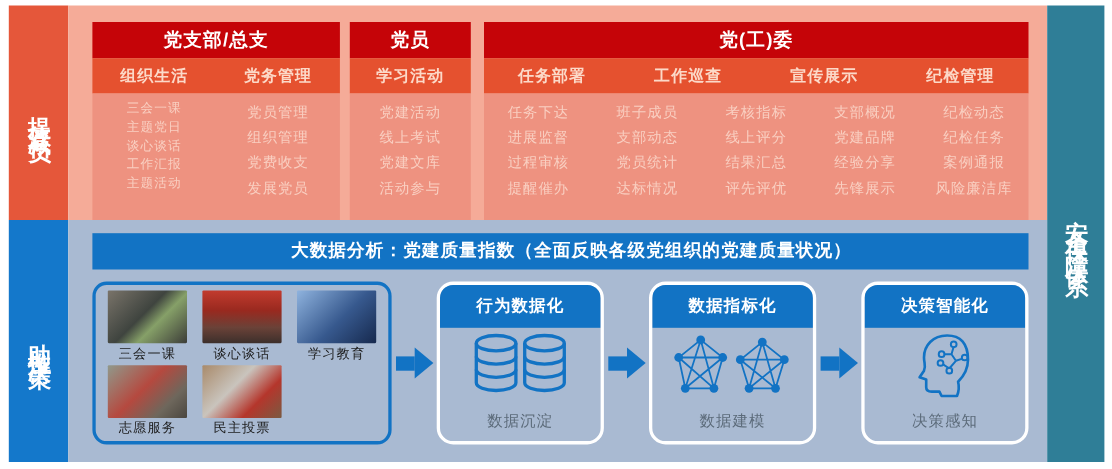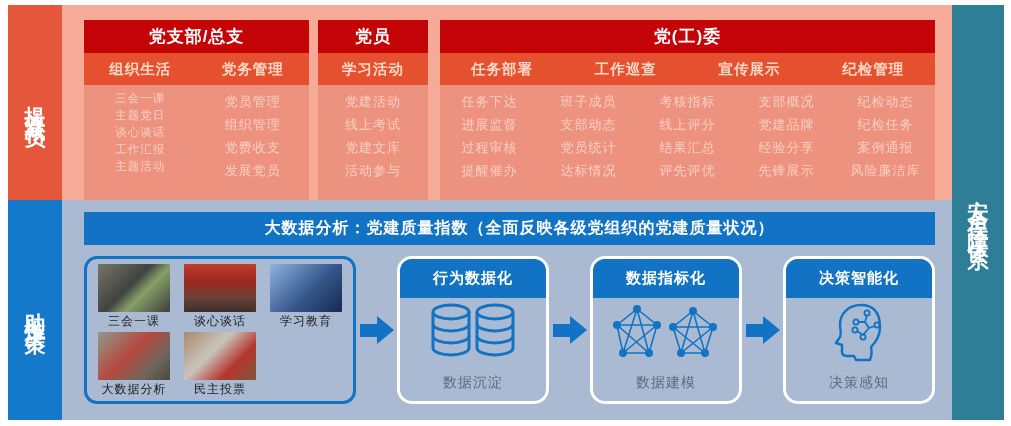--- a/index.html
+++ b/index.html
@@ -238,21 +238,21 @@
           <div class="photo-cell">
             <div class="photo p1"></div>
             <div class="photo-label">谈心谈话</div>
           </div>
           <div class="photo-cell">
             <div class="photo p3"></div>
             <div class="photo-label">学习教育</div>
           </div>
           <div class="photo-cell">
             <div class="photo p4"></div>
-            <div class="photo-label">大数据分析</div>
+            <div class="photo-label">志愿服务</div>
           </div>
           <div class="photo-cell">
             <div class="photo p5"></div>
             <div class="photo-label">民主投票</div>
           </div>
         </div>
 
         <div class="arrowzone">
           <div class="flow-arrow">
             <div class="arrow-rect"></div>

